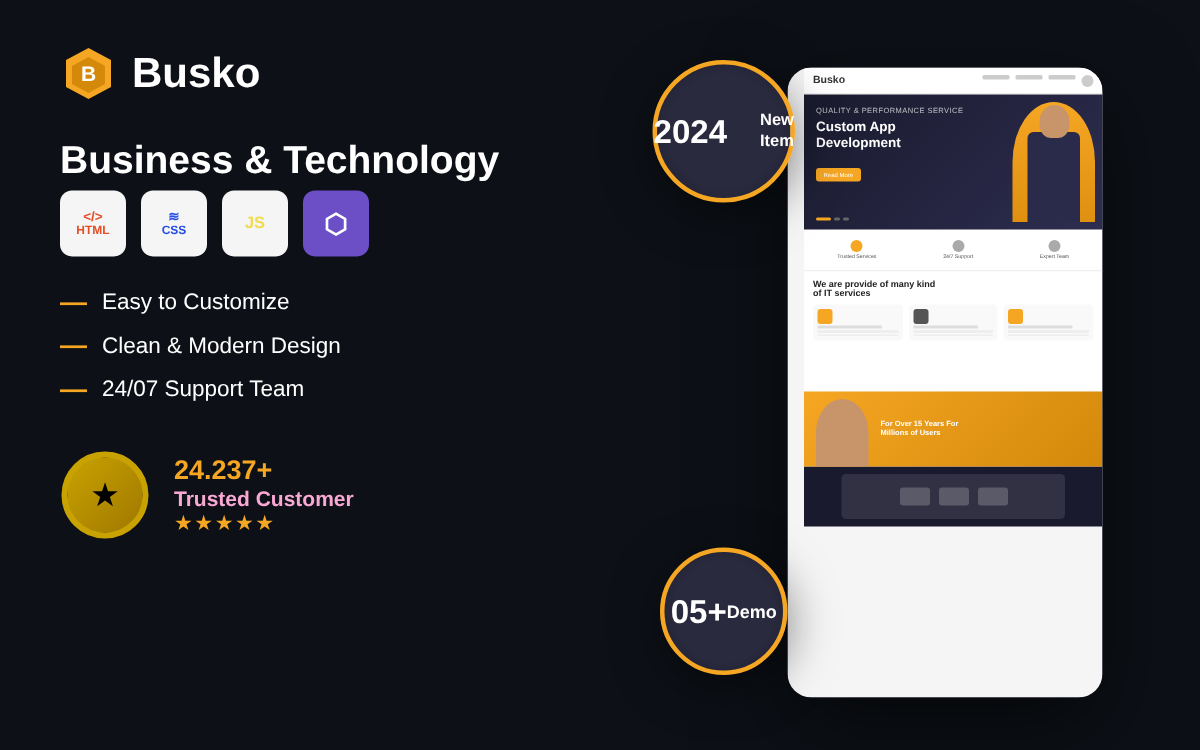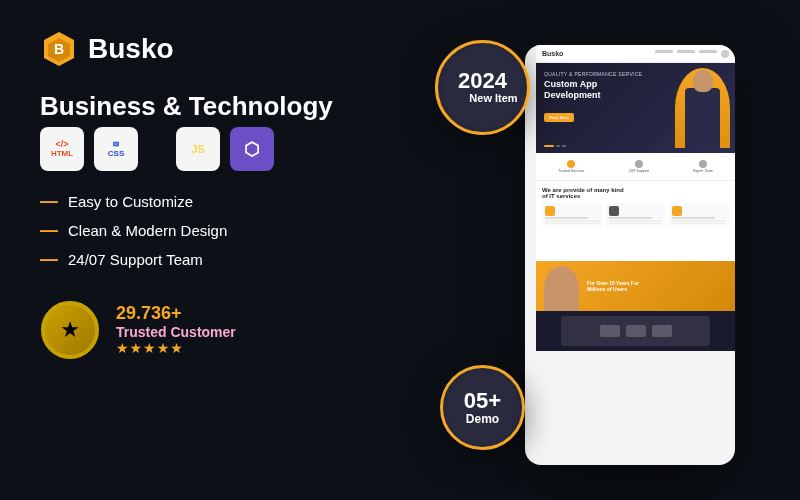--- a/index.html
+++ b/index.html
@@ -74,21 +74,21 @@
       border-radius: 8px;
       display: flex;
       align-items: center;
       justify-content: center;
       font-size: 11px;
       font-weight: 700;
       flex-direction: column;
     }
     .badge-html { background: #f5f5f5; color: #e44d26; }
     .badge-css { background: #f5f5f5; color: #264de4; }
-    .badge-js { background: #f5f5f5; color: #f0db4f; margin-left: 28px; }
+    .badge-js { background: #f5f5f5; color: #f0db4f; }
     .badge-box { background: #6c4fc7; color: #fff; }
 
     
     .features {
       list-style: none;
       margin-bottom: 18px;
     }
     .features li {
       color: #ffffff;
       font-size: 15px;
@@ -395,21 +395,21 @@
       justify-content: center;
     }
 
     
     .badge-circle {
       position: absolute;
       border-radius: 50%;
       background: #1a1a2e;
       border: none;
       display: flex;
-      flex-direction: column;
+      flex-direction: row;
       align-items: center;
       justify-content: center;
       box-shadow: 0 8px 32px rgba(0,0,0,0.5);
     }
 
     .badge-2024 {
       width: 95px;
       height: 95px;
       background: radial-gradient(circle, #2a2a3e 60%, #1a1a2e 100%);
       border: 3px solid #f5a623;
@@ -498,21 +498,21 @@
     </li>
   </ul>
 
   <div class="bottom-row">
     <div class="award-badge">
       <div class="award-circle">
         <span style="font-size:22px;">★</span>
       </div>
     </div>
     <div class="trusted-info">
-      <span class="trusted-number">29.736+</span>
+      <span class="trusted-number">24.237+</span>
       <span class="trusted-label">Trusted Customer</span>
       <span class="stars">★★★★★</span>
     </div>
   </div>
 </div>
 
 <div class="right-panel">
 
   <div class="phone-mockup">
     <div class="mini-site">

